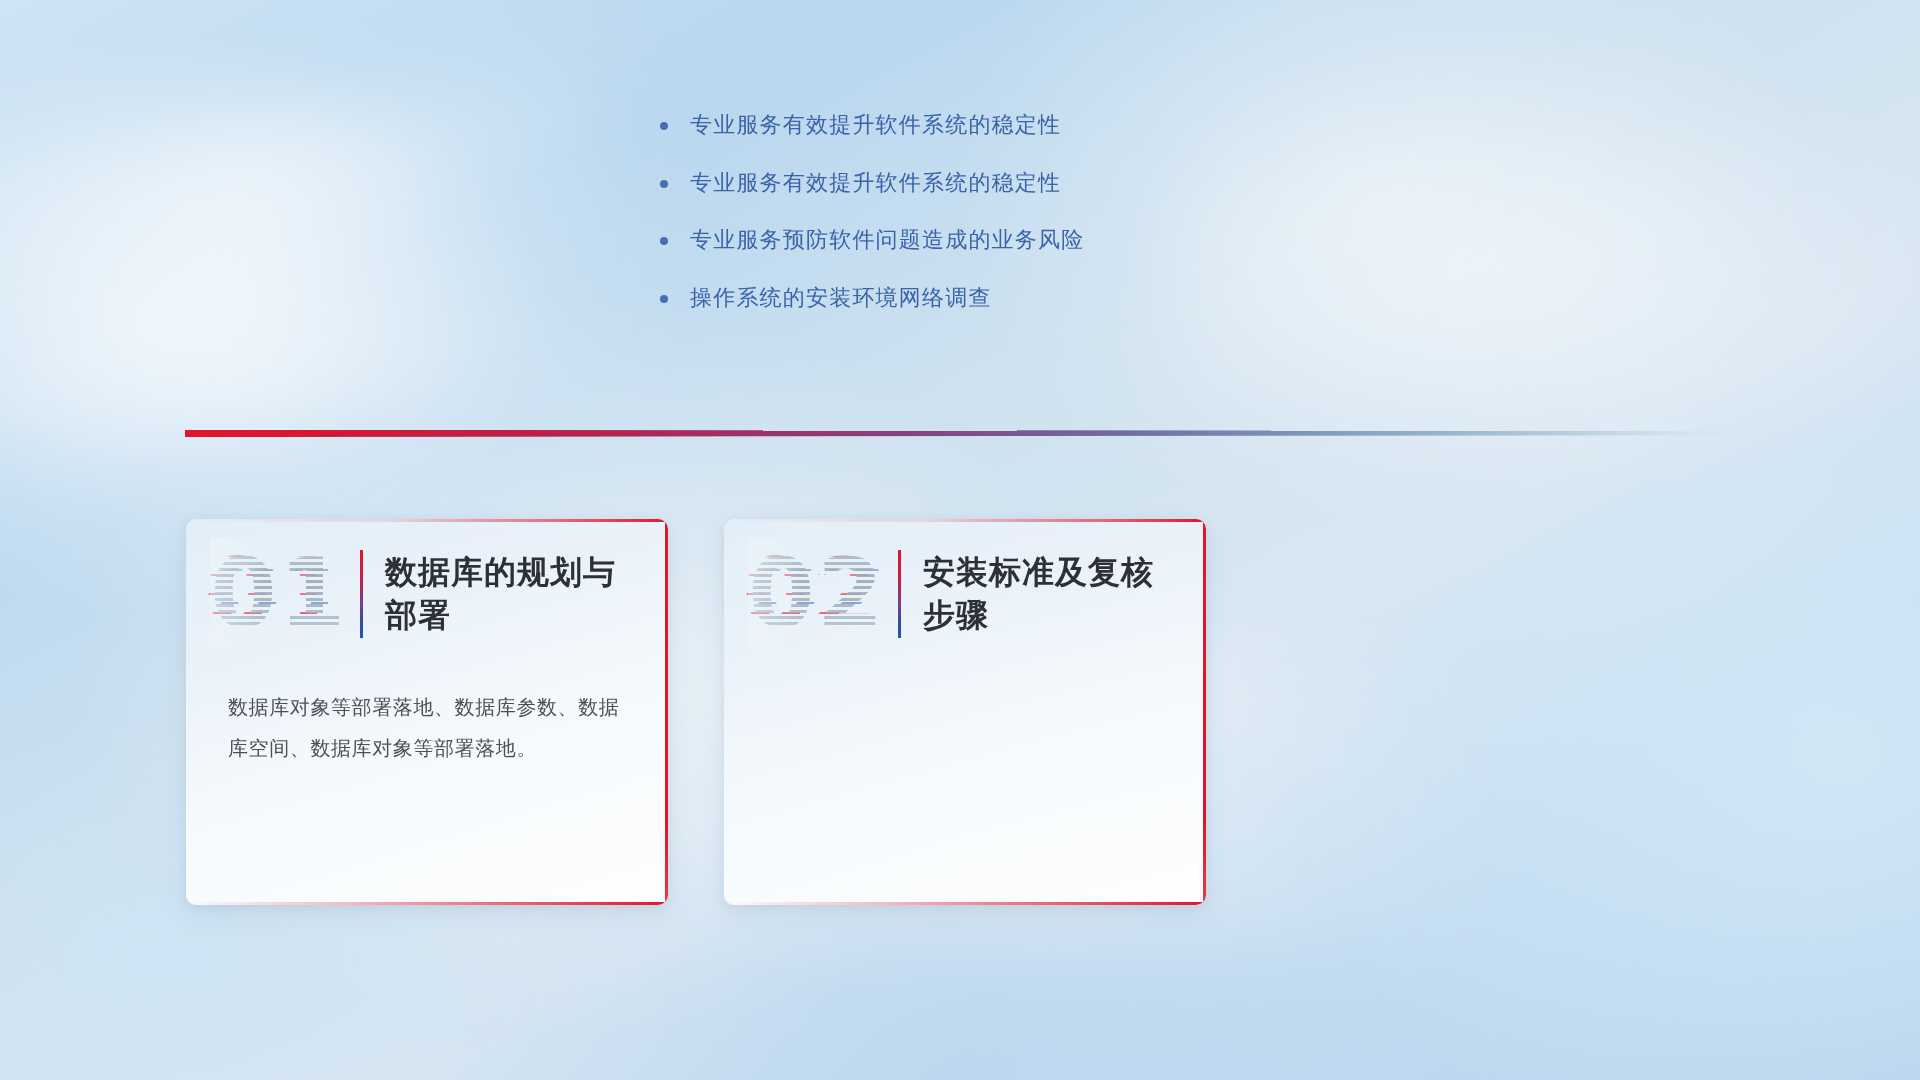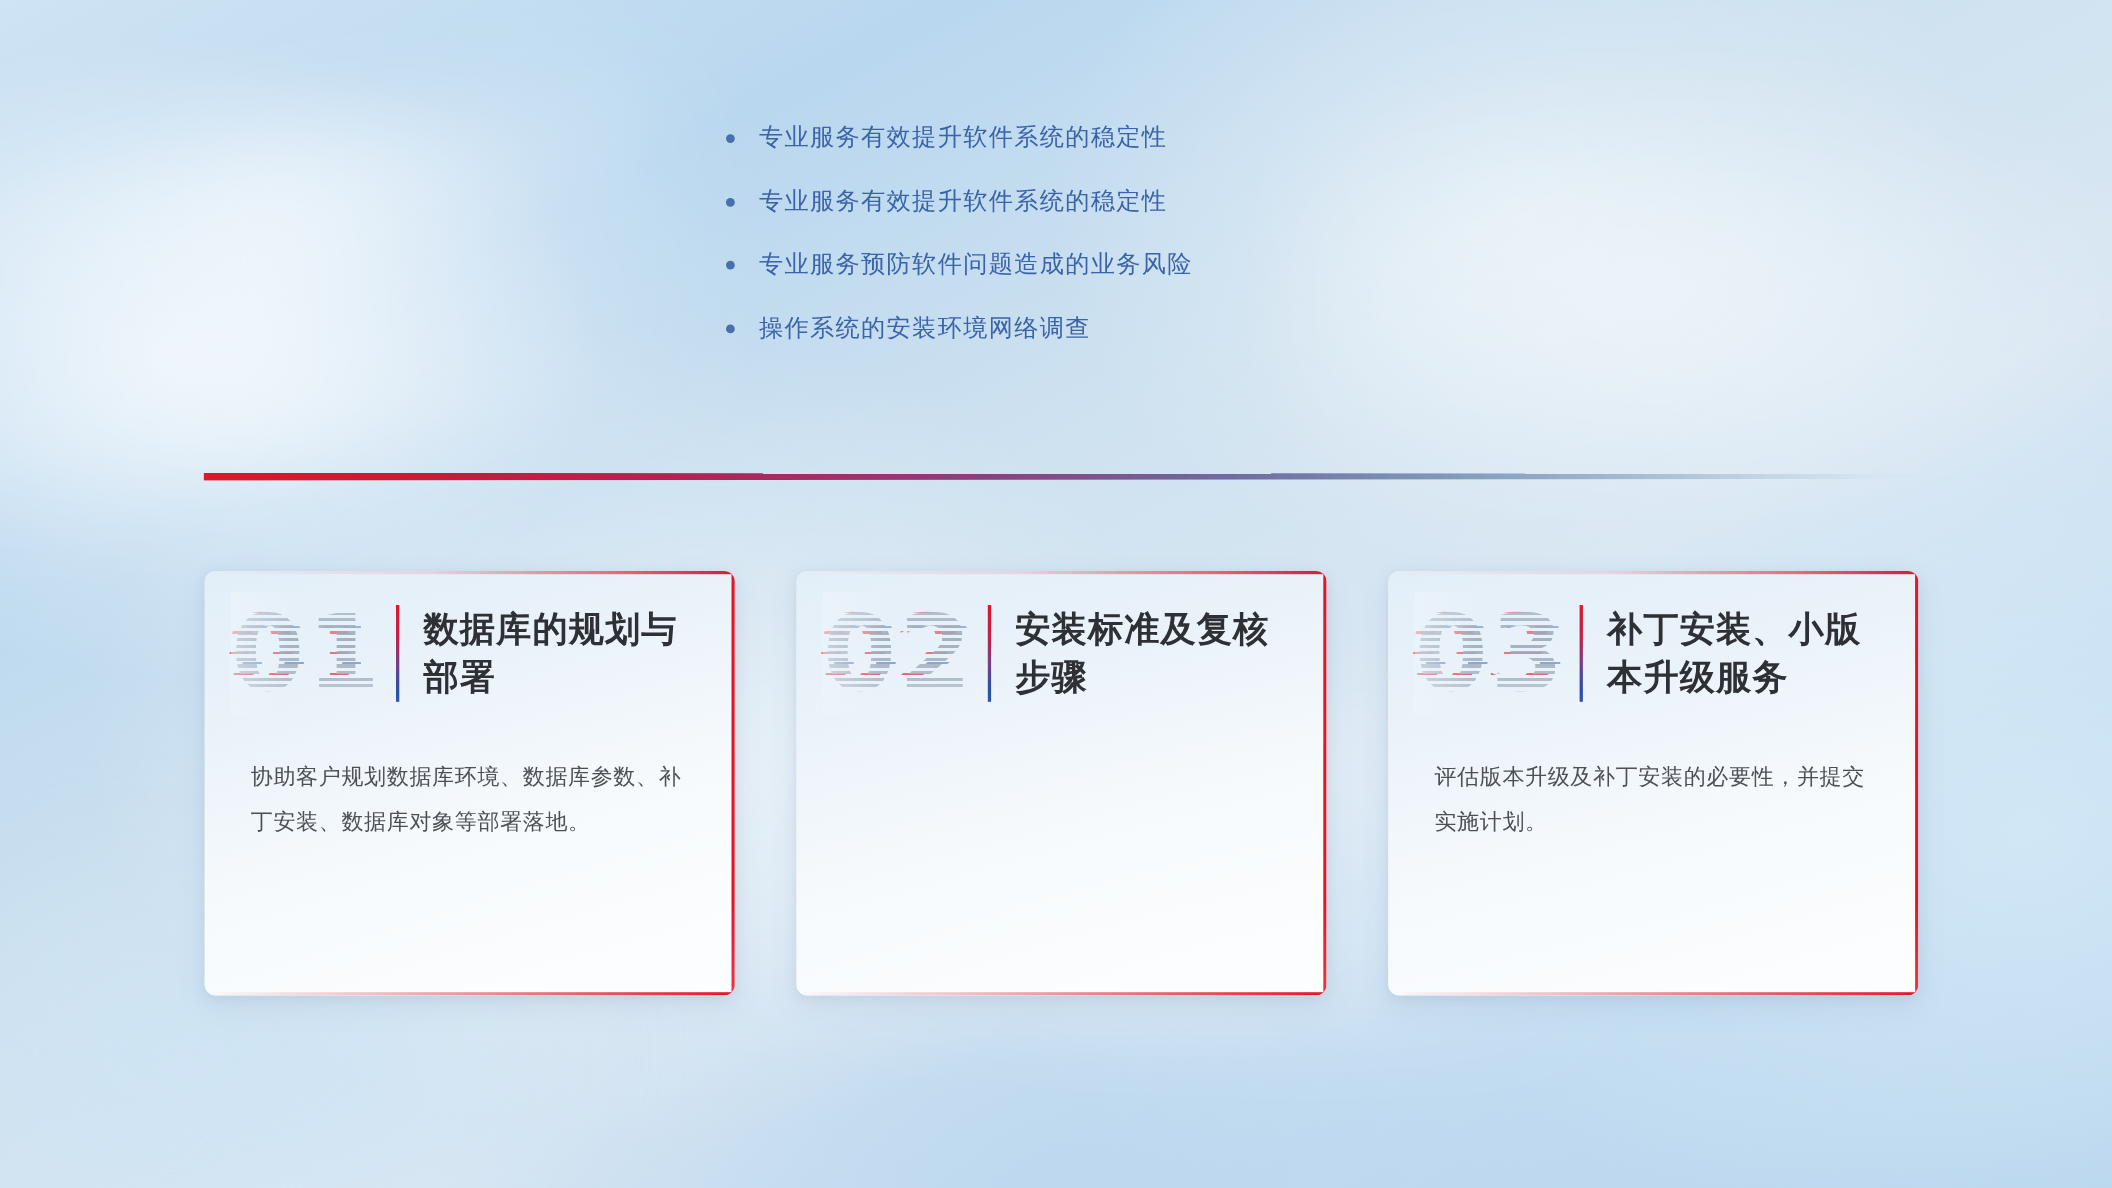--- a/index.html
+++ b/index.html
@@ -303,50 +303,34 @@
       <div class="card-head">
         <div class="num-wrap">
           <div class="num-glyph ghost-red">01</div>
           <div class="num-glyph ghost-blue">01</div>
           <div class="num-glyph">01</div>
           <div class="num-fade"></div>
         </div>
         <div class="accent-bar"></div>
         <div class="card-title">数据库的规划与部署</div>
       </div>
-      <div class="card-body">协助客户规划数据库环境、数据库参数、补丁安装、数据库对象等部署落地。</div>
+      <div class="card-body">数据库对象等部署落地、数据库参数、数据库空间、数据库对象等部署落地。</div>
     </div>
 
     <div class="card">
       <div class="card-edge-t"></div>
       <div class="card-edge-r"></div>
       <div class="card-edge-b"></div>
       <div class="card-head">
         <div class="num-wrap">
           <div class="num-glyph ghost-red">02</div>
           <div class="num-glyph ghost-blue">02</div>
           <div class="num-glyph">02</div>
           <div class="num-fade"></div>
         </div>
         <div class="accent-bar"></div>
         <div class="card-title">安装标准及复核步骤</div>
       </div>
     </div>
 
-    <div class="card">
-      <div class="card-edge-t"></div>
-      <div class="card-edge-r"></div>
-      <div class="card-edge-b"></div>
-      <div class="card-head">
-        <div class="num-wrap">
-          <div class="num-glyph ghost-red">03</div>
-          <div class="num-glyph ghost-blue">03</div>
-          <div class="num-glyph">03</div>
-          <div class="num-fade"></div>
-        </div>
-        <div class="accent-bar"></div>
-        <div class="card-title">补丁安装、小版本升级服务</div>
-      </div>
-      <div class="card-body">评估版本升级及补丁安装的必要性，并提交实施计划。</div>
-    </div>
 
   </div>
 </div>
 
 </body></html>

